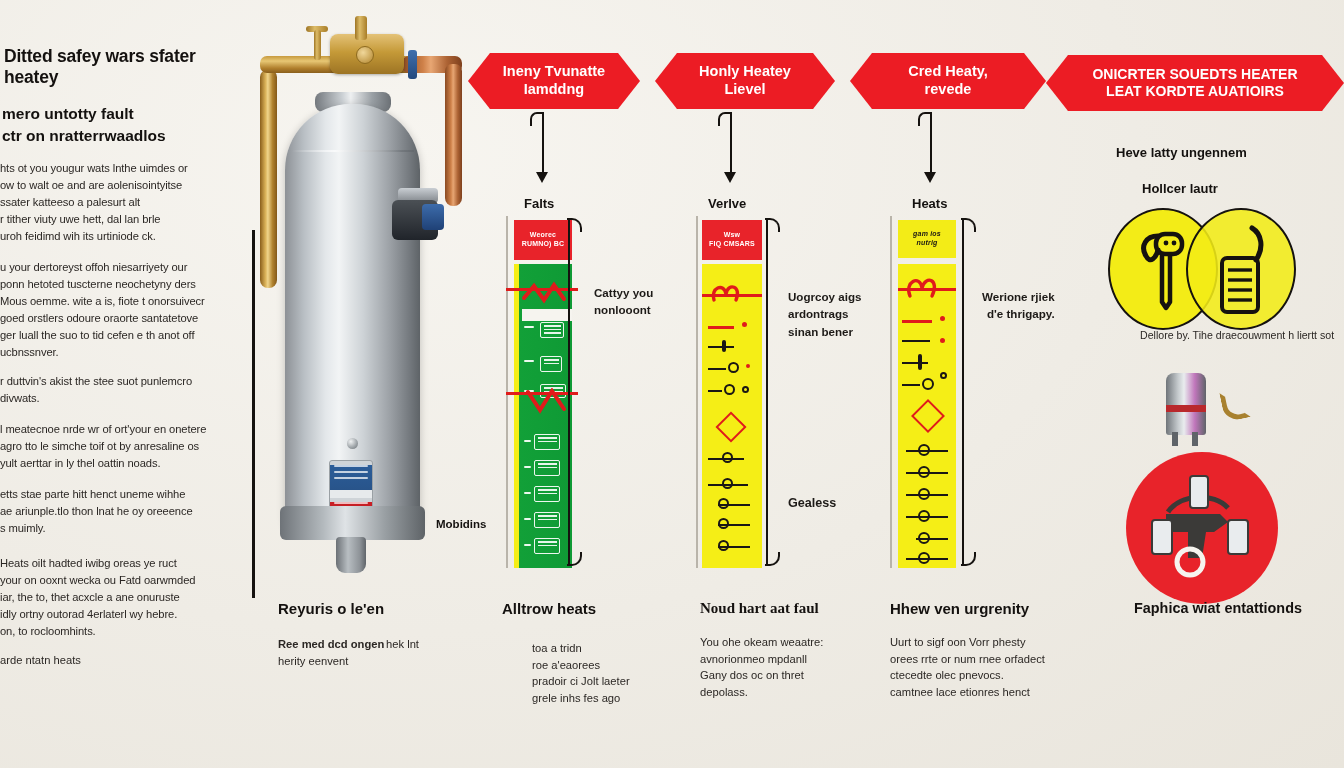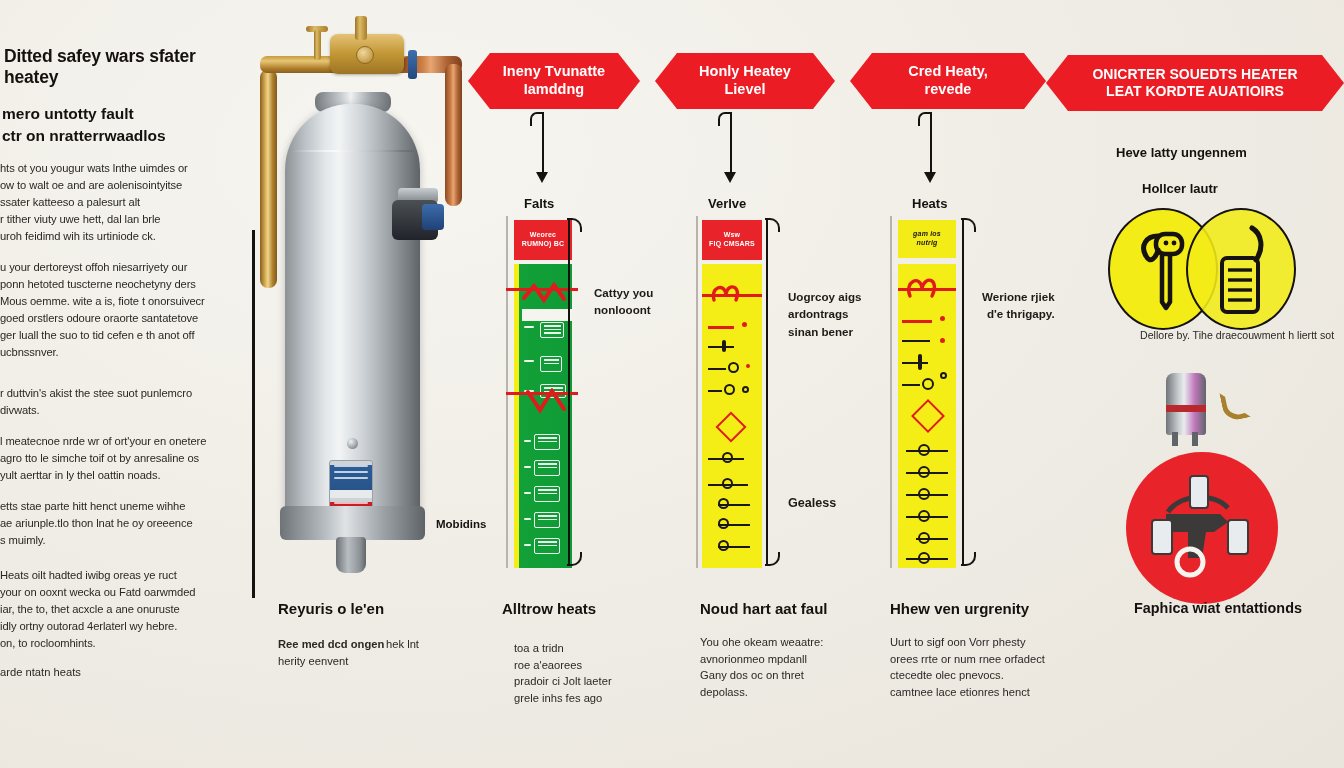--- a/index.html
+++ b/index.html
@@ -21,21 +21,21 @@
     line-height:1.2; margin-left:4px;
   }
   .doc-h2 {
     font-size:15.5px; font-weight:bold; color:#14110f; line-height:1.28;
     margin-top:16px; margin-left:2px;
   }
   .doc-p {
     font-size:11.2px; color:#2b2724; line-height:1.52; margin-top:14px;
     margin-left:0px; letter-spacing:-0.1px;
   }
-  .doc-p.tight { margin-top:24px; }
+  .doc-p.tight { margin-top:12px; }
   .doc-foot { font-size:11.2px; color:#2b2724; margin-top:14px; }
 
   
   .heater { position:absolute; left:252px; top:8px; width:230px; height:590px; }
   .tank-body {
     position:absolute; left:33px; top:96px; width:135px; height:425px;
     border-radius:66px 66px 10px 10px;
     background:linear-gradient(90deg,#8d9196 0%,#b9bfc4 14%,#e3e7ea 30%,#f2f4f5 40%,#cdd2d6 58%,#9ba0a5 78%,#72777c 93%,#5e6367 100%);
     box-shadow:0 2px 8px rgba(0,0,0,.22);
   }
@@ -477,26 +477,26 @@
     </svg>
     <div style="position:absolute; left:1098px; top:600px; width:240px; text-align:center; font-size:14.4px; font-weight:bold; color:#14110f;">Faphica wiat entattionds</div>
   </div>
 
   <div class="cap-h" style="left:278px; top:600px;">Reyuris o le'en</div>
   <div class="cap-b bolded" style="left:278px; top:636px;">Ree med dcd ongen</div>
   <div class="cap-b" style="left:278px; top:636px; width:240px; white-space:pre-line; text-indent:108px;">hek lnt
 herity eenvent</div>
 
   <div class="cap-h" style="left:502px; top:600px;">Alltrow heats</div>
-  <div class="cap-b" style="left:514px; top:640px; white-space:pre-line;">toa a tridn
+  <div class="cap-b" style="left:532px; top:640px; white-space:pre-line;">toa a tridn
 roe a'eaorees
 pradoir ci Jolt laeter
 grele inhs fes ago</div>
 
-  <div class="cap-h" style="left:700px; top:600px;">Noud hart aat faul</div>
+  <div class="cap-h" style="left:700px; top:600px;font-family:Liberation Serif, serif;">Noud hart aat faul</div>
   <div class="cap-b" style="left:700px; top:634px; white-space:pre-line;">You ohe okeam weaatre:
 avnorionmeo mpdanll
 Gany dos oc on thret
 depolass.</div>
 
   <div class="cap-h" style="left:890px; top:600px;">Hhew ven urgrenity</div>
   <div class="cap-b" style="left:890px; top:634px; white-space:pre-line;">Uurt to sigf oon Vorr phesty
 orees rrte or num rnee orfadect
 ctecedte olec pnevocs.
 camtnee lace etionres henct</div>

